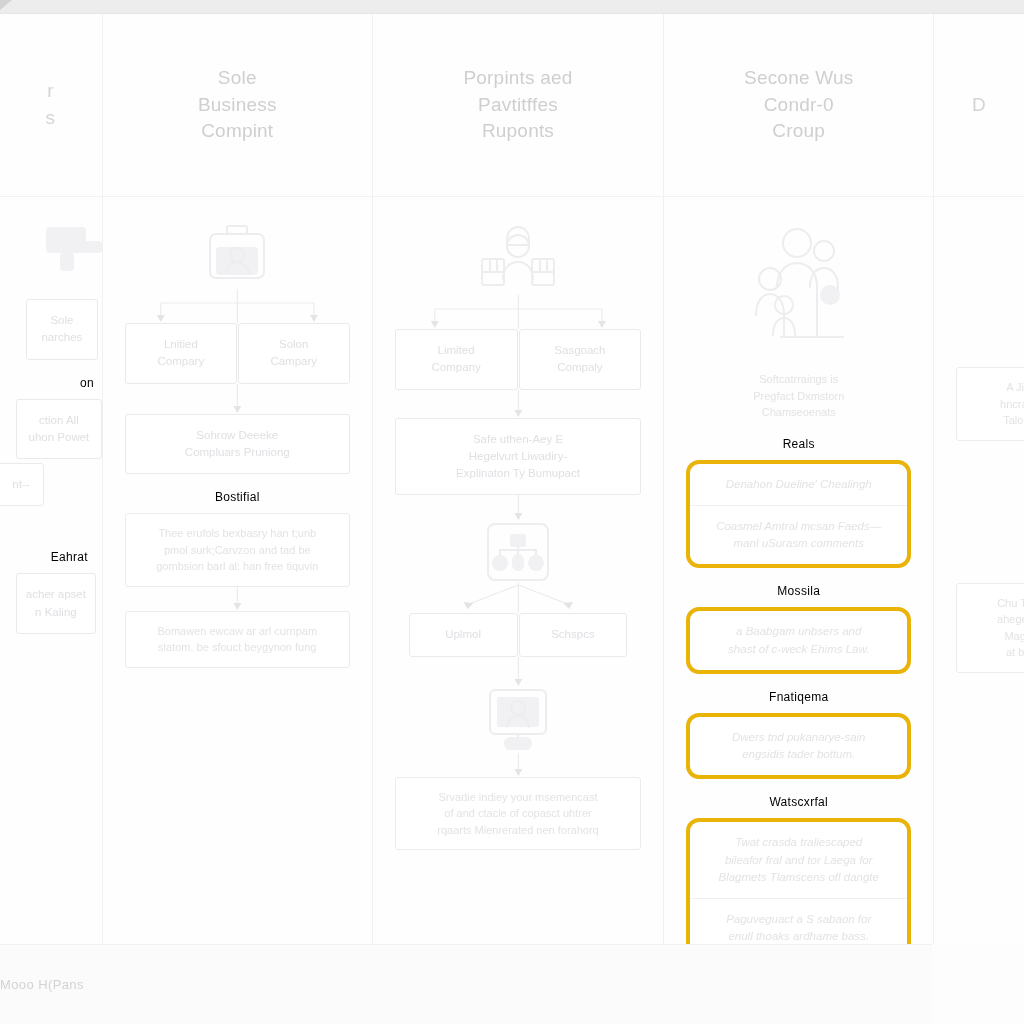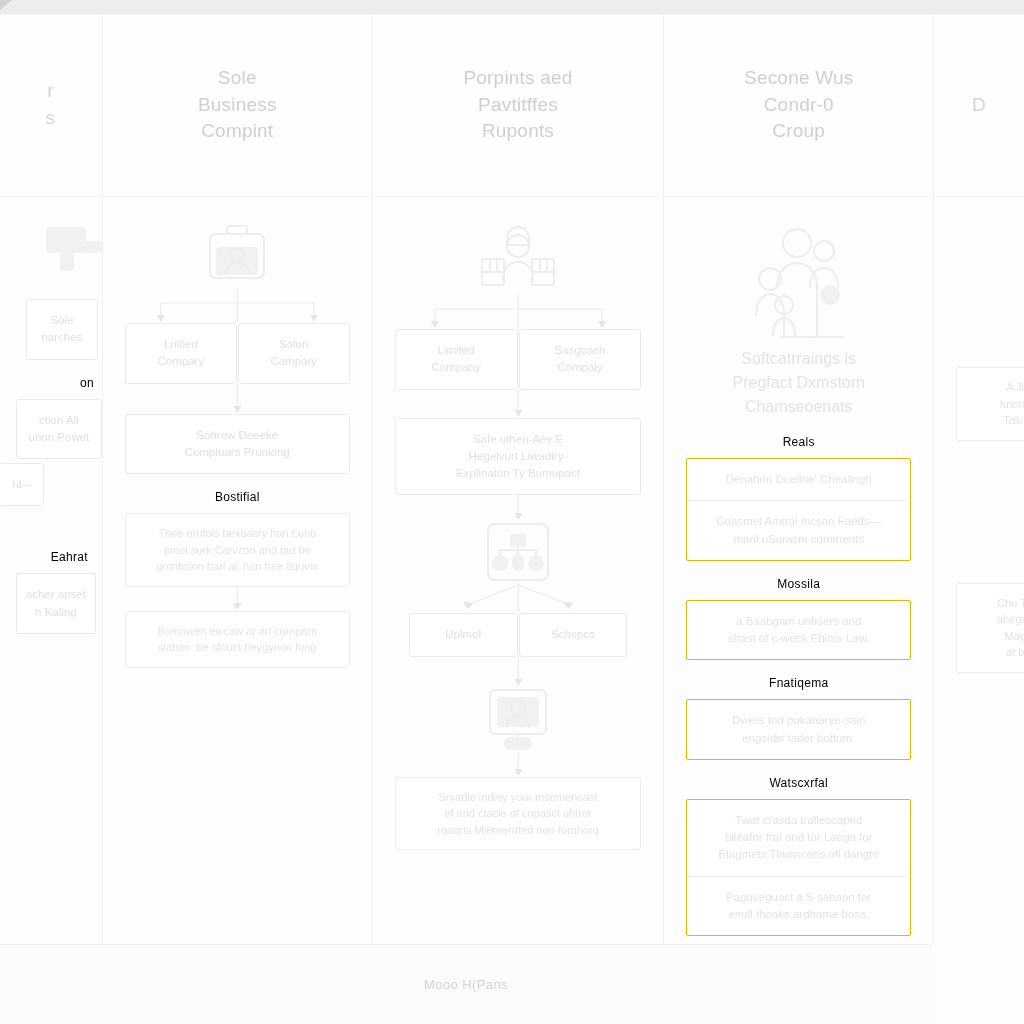--- a/index.html
+++ b/index.html
@@ -134,23 +134,24 @@
     min-height: 52px;
     display: flex;
     align-items: center;
     justify-content: center;
   }
   .node .ghost { font-size: 11.5px; color: #e0e0e4; }
 
   
   .stack {
     width: 100%;
-    border: 1px solid #eab308;
-    border-radius: 2px;
+    border: 4px solid #eab308;
+    border-radius: 13px;
     background: #fff;
+    font-style: italic;
   }
   .stack .row {
     padding: 12px 10px;
     border-bottom: 1px solid #f0f0f2;
   }
   .stack .row:last-child { border-bottom: none; }
   .tree-pair {
     display: flex;
     gap: 1px;
     width: 100%;
@@ -180,21 +181,20 @@
   
   .footer {
     position: absolute;
     left: 0; top: 930px;
     width: 932px;
     height: 80px;
     border-top: 1px solid #f1f1f2;
     background: #fbfbfb;
     display: flex;
     align-items: center;
-    justify-content: center;
   }
   .footer .label {
     font-size: 13px;
     color: #d3d3d7;
     letter-spacing: .4px;
     filter: blur(0.4px);
   }
   .spacer-md { height: 18px; }
   .spacer-lg { height: 28px; }
   .w100 { width: 100%; }
@@ -462,21 +462,21 @@
             <path d="M66 64c0-12 6-19 14-19s14 7 14 19v10"></path>
             <circle class="fill" cx="86" cy="72" r="10"></circle>
             <circle cx="26" cy="56" r="11"></circle>
             <path d="M12 92c0-13 6-21 14-21s14 8 14 21v20"></path>
             <circle cx="40" cy="82" r="9"></circle>
             <path d="M29 112c0-11 5-17 11-17s11 6 11 17"></path>
             <line x1="71" y1="114" x2="99" y2="114"></line>
           </svg>
         </div>
 
-        <div class="ghost" style="margin-top:2px;font-size:16px">Softcatrraings is
+        <div class="ghost" style="margin-top:26px;font-size:11px">Softcatrraings is
 Pregfact Dxmstorn
 Chamseoenats</div>
 
         <div class="section-title">Reals</div>
         <div class="stack">
           <div class="row">
             <div class="ghost">Denahon Dueline' Chealingh</div>
           </div>
           <div class="row">
             <div class="ghost">Coasmel Amtral mcsan Faeds—

